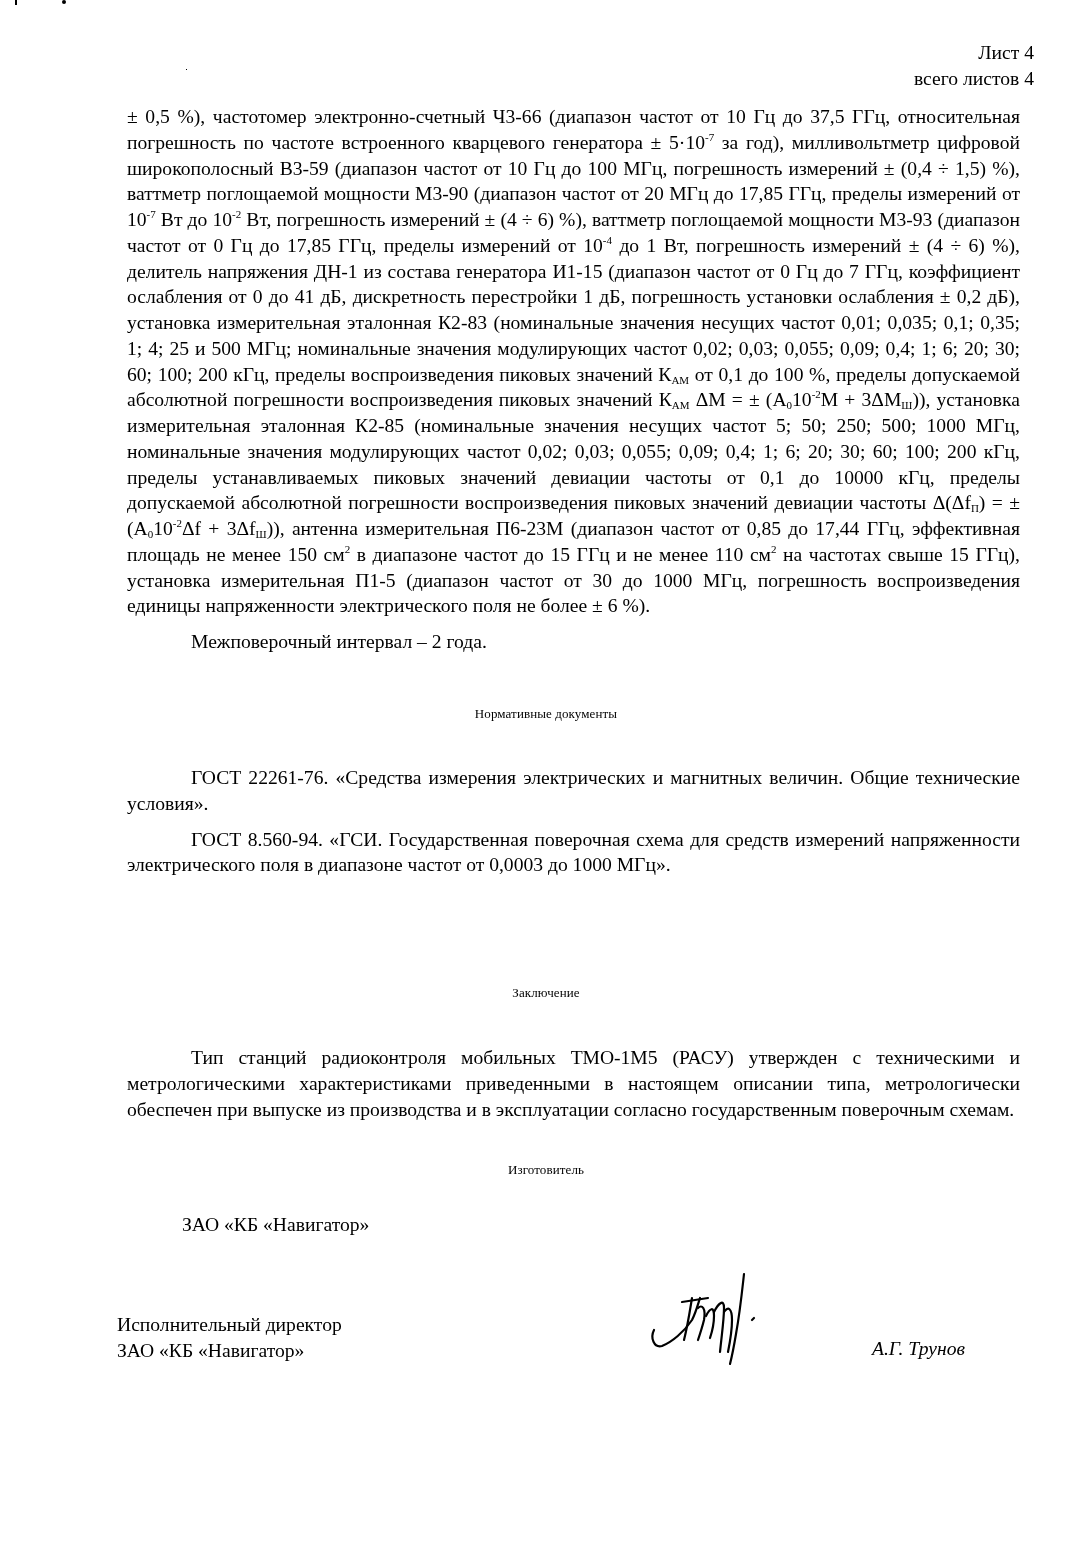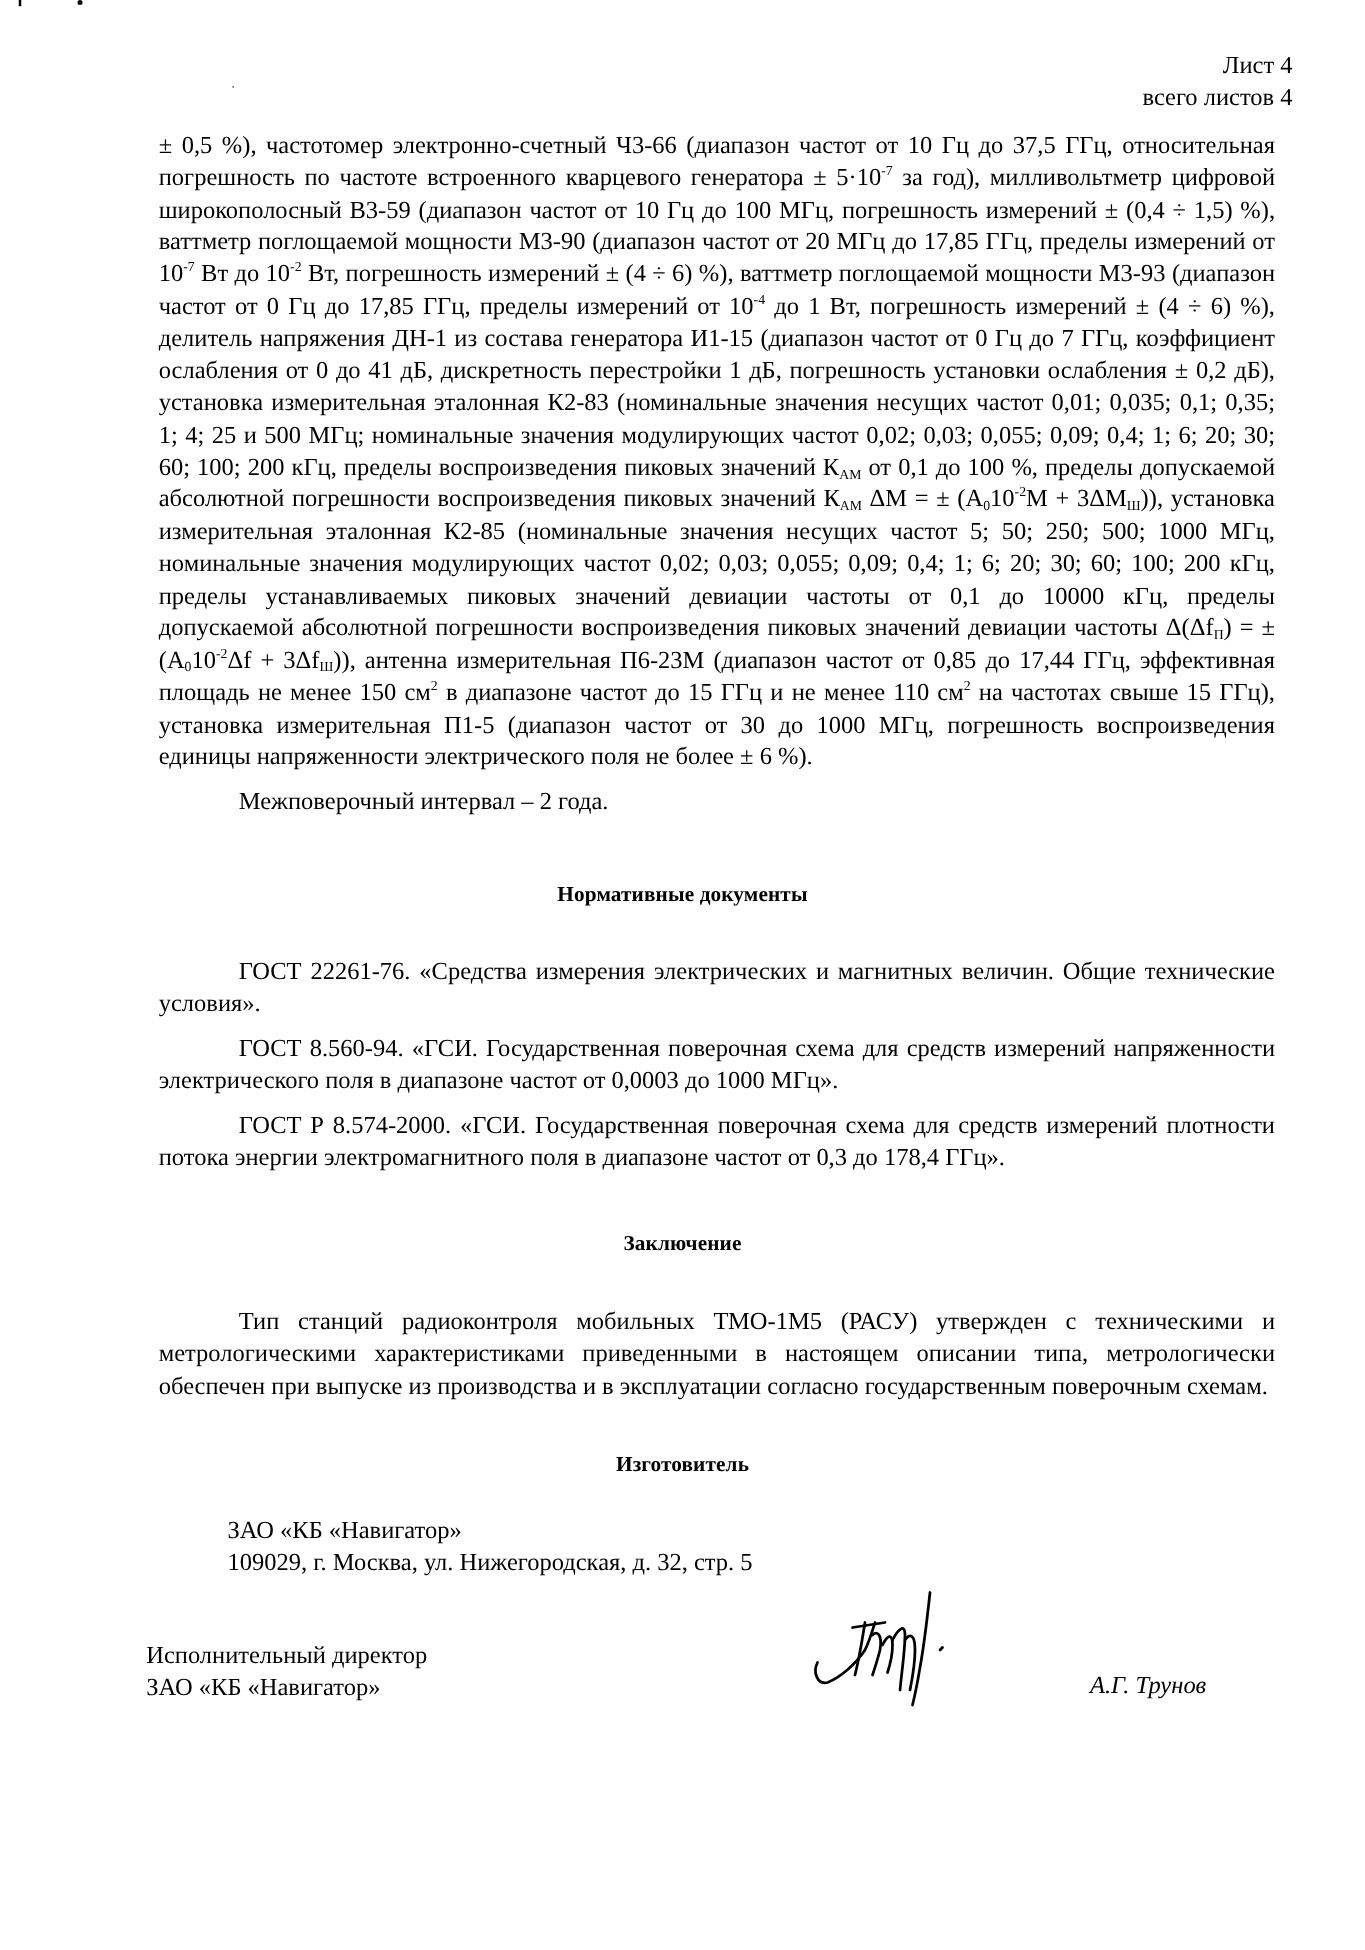--- a/index.html
+++ b/index.html
@@ -13,21 +13,21 @@
     .mark2 { left: 62px; top: 0px; width: 4px; height: 4px; border-radius: 2px; }
     .dot { left: 186px; top: 69px; width: 1px; height: 1px; }
 
     .sheet-header { position: absolute; right: 58px; top: 40px; text-align: right; line-height: 25.5px; }
     .sheet-header div { white-space: nowrap; }
 
     .block { position: absolute; left: 117px; width: 913px; line-height: 25.75px; }
     .p { text-align: justify; text-align-last: auto; margin: 10px; }
     .p.indent { text-indent: 64px; }
 
-    .heading { position: absolute; left: 0; width: 1092px; text-align: center; font-weight: bold; font-size: 17px; letter-spacing: 0.1px; }
+    .heading { position: absolute; left: 0; width: 1092px; text-align: center; font-weight: normal; font-size: 13px; letter-spacing: 0.1px; }
 
     sup { font-size: 11px; vertical-align: 8px; line-height: 0; }
     sub { font-size: 11px; vertical-align: -3px; line-height: 0; }
 
     .addr { position: absolute; left: 182px; line-height: 26px; }
     .sign-left { position: absolute; left: 117px; top: 1312px; line-height: 26px; }
     .sign-right { position: absolute; left: 872px; top: 1338px; font-style: italic; }
     .signature { position: absolute; left: 648px; top: 1268px; width: 120px; height: 110px; }
   </style>
 </head>
@@ -45,34 +45,32 @@
 <div class="block" style="top:94px;">
   <div class="p" id="cont-para">± 0,5 %), частотомер электронно-счетный Ч3-66 (диапазон частот от 10 Гц до 37,5 ГГц, относительная погрешность по частоте встроенного кварцевого генератора ± 5·10<sup>-7</sup> за год), милливольтметр цифровой широкополосный В3-59 (диапазон частот от 10 Гц до 100 МГц, погрешность измерений ± (0,4 ÷ 1,5) %), ваттметр поглощаемой мощности М3-90 (диапазон частот от 20 МГц до 17,85 ГГц, пределы измерений от 10<sup>-7</sup> Вт до 10<sup>-2</sup> Вт, погрешность измерений ± (4 ÷ 6) %), ваттметр поглощаемой мощности М3-93 (диапазон частот от 0 Гц до 17,85 ГГц, пределы измерений от 10<sup>-4</sup> до 1 Вт, погрешность измерений ± (4 ÷ 6) %), делитель напряжения ДН-1 из состава генератора И1-15 (диапазон частот от 0 Гц до 7 ГГц, коэффициент ослабления от 0 до 41 дБ, дискретность перестройки 1 дБ, погрешность установки ослабления ± 0,2 дБ), установка измерительная эталонная К2-83 (номинальные значения несущих частот 0,01; 0,035; 0,1; 0,35; 1; 4; 25 и 500 МГц; номинальные значения модулирующих частот  0,02; 0,03; 0,055; 0,09; 0,4; 1; 6; 20; 30; 60; 100; 200 кГц, пределы воспроизведения пиковых значений К<sub>АМ</sub> от 0,1 до 100 %, пределы допускаемой абсолютной погрешности воспроизведения пиковых значений К<sub>АМ</sub> ΔМ = ± (А<sub>0</sub>10<sup>-2</sup>М + 3ΔМ<sub>Ш</sub>)), установка измерительная эталонная К2-85 (номинальные значения несущих частот 5; 50; 250; 500; 1000 МГц, номинальные значения модулирующих частот  0,02; 0,03; 0,055; 0,09; 0,4; 1; 6; 20; 30; 60; 100; 200 кГц, пределы устанавливаемых пиковых значений девиации частоты от 0,1 до 10000 кГц, пределы допускаемой абсолютной погрешности воспроизведения пиковых значений девиации частоты Δ(Δf<sub>П</sub>) = ± (А<sub>0</sub>10<sup>-2</sup>Δf + 3Δf<sub>Ш</sub>)), антенна измерительная П6-23М (диапазон частот от 0,85 до 17,44 ГГц, эффективная площадь не менее 150 см<sup>2</sup> в диапазоне частот до 15 ГГц и не менее 110 см<sup>2</sup> на частотах свыше 15 ГГц), установка измерительная П1-5 (диапазон частот от 30 до 1000 МГц, погрешность воспроизведения единицы напряженности электрического поля не более ± 6 %).</div>
   <div class="p indent">Межповерочный интервал – 2 года.</div>
 </div>
 
 <div class="heading" style="top:706px;">Нормативные документы</div>
 
 <div class="block" style="top:755px;">
   <div class="p indent">ГОСТ 22261-76. «Средства измерения электрических и магнитных величин. Общие технические условия».</div>
   <div class="p indent">ГОСТ 8.560-94. «ГСИ. Государственная поверочная схема для средств измерений напряженности электрического поля в диапазоне частот от 0,0003 до 1000 МГц».</div>
-  <div class="p indent">ГОСТ Р 8.574-2000. «ГСИ. Государственная поверочная схема для средств измерений плотности потока энергии электромагнитного поля в диапазоне частот от 0,3 до 178,4 ГГц».</div>
 </div>
 
 <div class="heading" style="top:985px;">Заключение</div>
 
 <div class="block" style="top:1035px;">
   <div class="p indent">Тип станций радиоконтроля мобильных ТМО-1М5 (РАСУ) утвержден с техническими и метрологическими характеристиками приведенными в настоящем описании типа, метрологически обеспечен при выпуске из производства и в эксплуатации согласно государственным поверочным схемам.</div>
 </div>
 
 <div class="heading" style="top:1162px;">Изготовитель</div>
 
 <div class="addr" style="top:1212px;">
   <div>ЗАО «КБ «Навигатор»</div>
-  <div>109029, г. Москва, ул. Нижегородская, д. 32, стр. 5</div>
 </div>
 
 <div class="sign-left">
   <div>Исполнительный директор</div>
   <div>ЗАО «КБ «Навигатор»</div>
 </div>
 
 <svg class="signature" viewBox="0 0 120 110">
   <g fill="none" stroke="#000" stroke-width="2.2" stroke-linecap="round" stroke-linejoin="round">
     <path d="M6,62 C2,70 6,80 14,78 C24,74 36,64 44,52 C48,44 50,36 52,30"></path>

